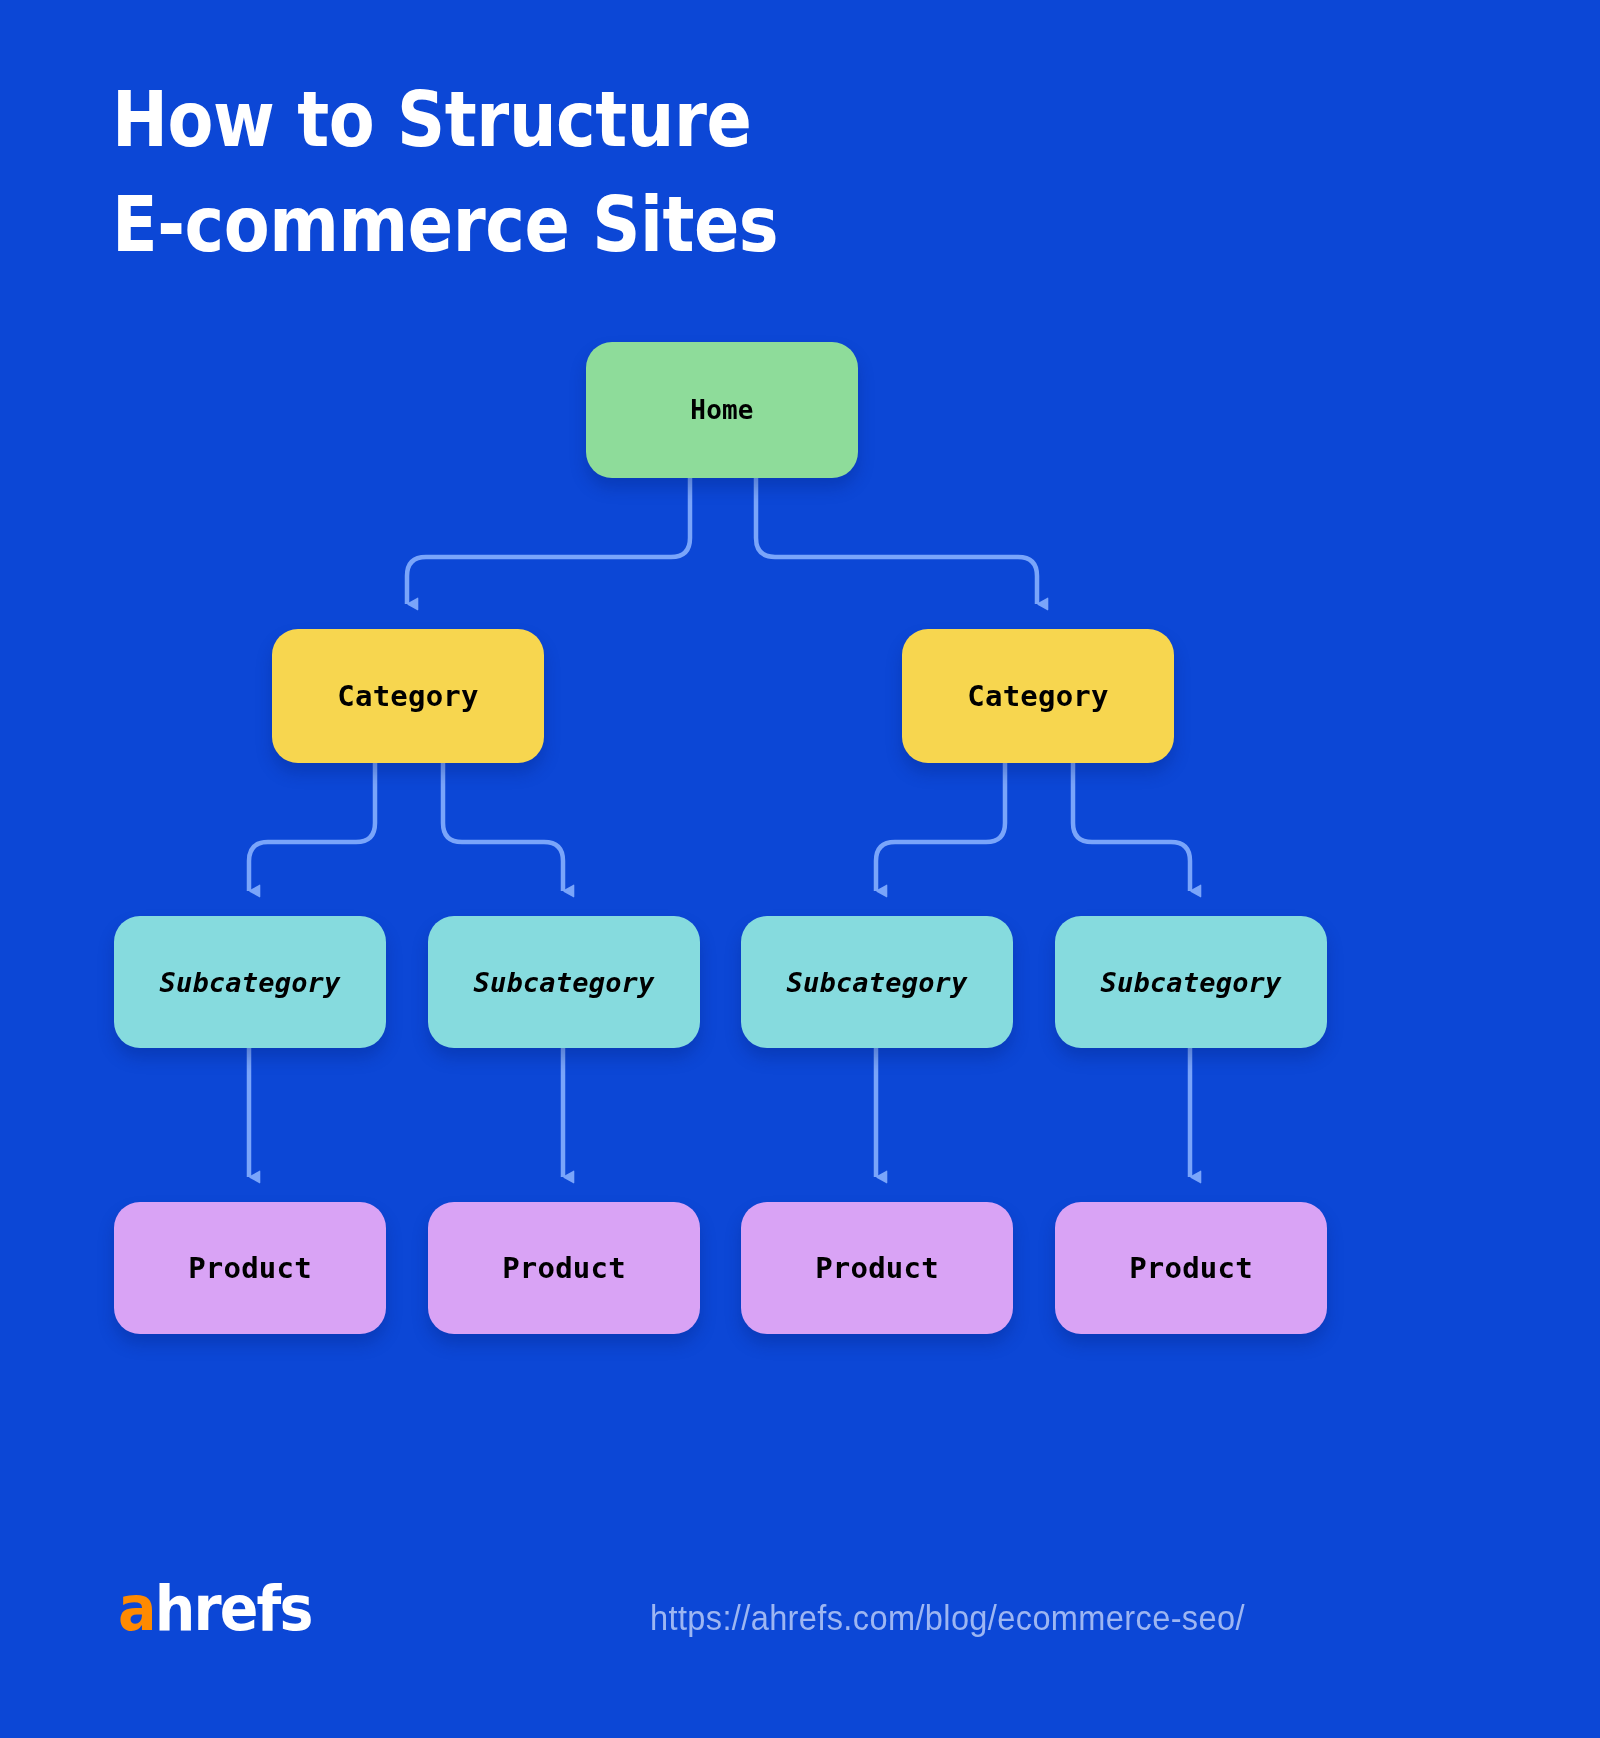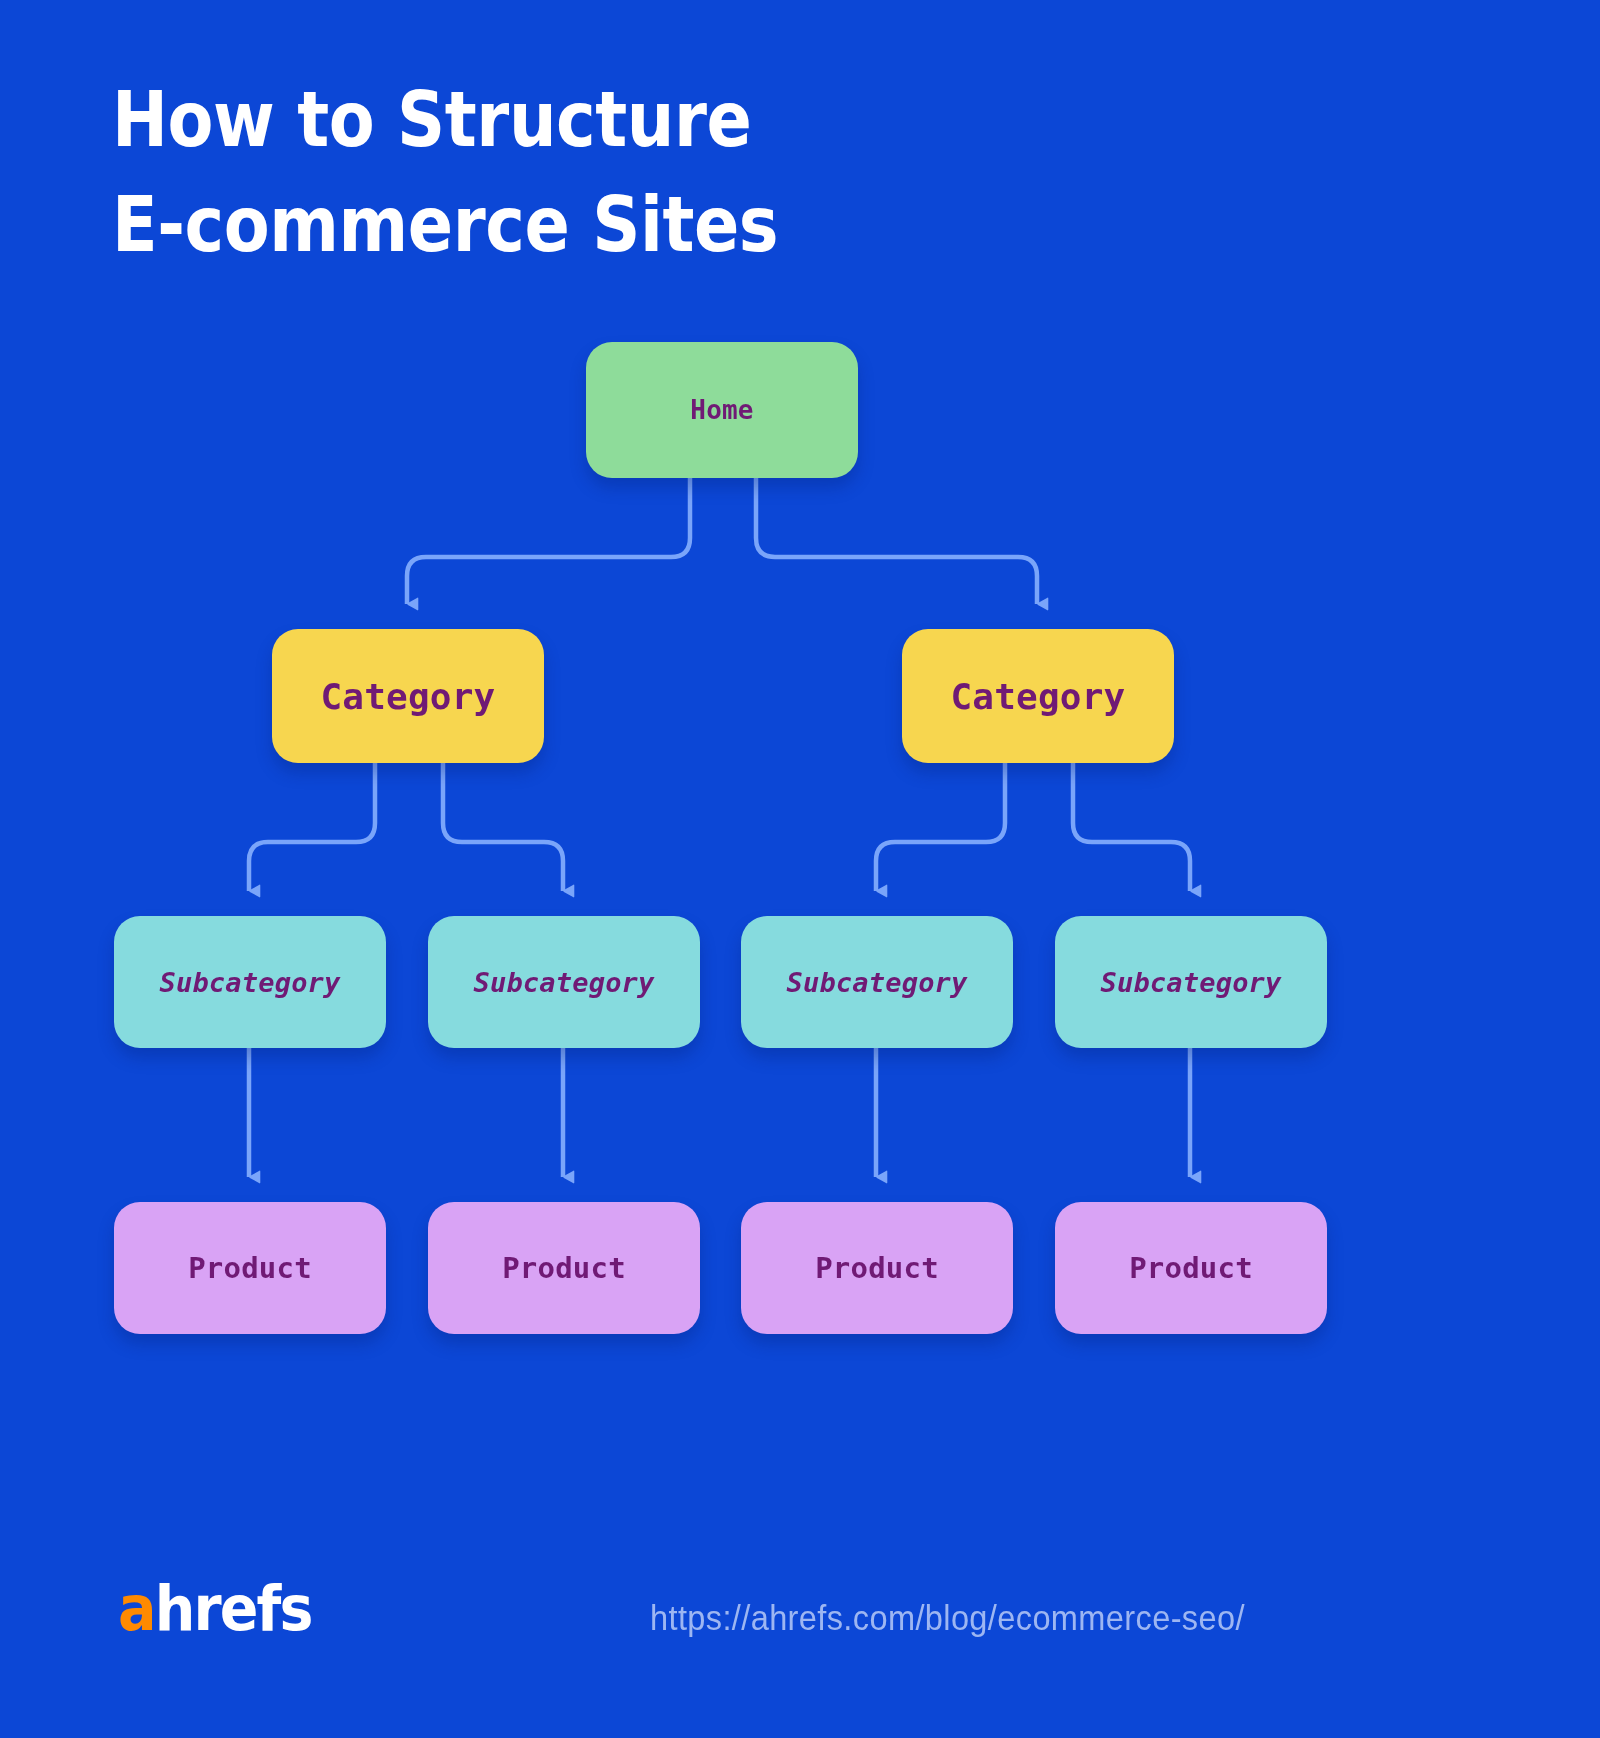--- a/index.html
+++ b/index.html
@@ -52,39 +52,39 @@
   }
 
   
   .node {
     position: absolute;
     border-radius: 26px;
     box-sizing: border-box;
     display: flex;
     align-items: center;
     justify-content: center;
-    color: #701a75;
+    color: #000000;
     font-family: "DejaVu Sans Mono", monospace;
     font-weight: bold;
     box-shadow: 0 10px 16px rgba(2, 30, 110, 0.28);
     z-index: 3;
   }
 
   .node-home     { background: #8EDC9A; }
   .node-category { background: #F7D64F; }
   .node-sub      { background: #86DBDE; font-style: italic; }
   .node-product  { background: #D9A3F5; }
 
   .node-label {
     font-size: 26px;
     letter-spacing: 0.2px;
     white-space: nowrap;
   }
   .node-home .node-label     { font-size: 26px; }
-  .node-category .node-label { font-size: 36px; }
+  .node-category .node-label { font-size: 29px; }
   .node-sub .node-label      { font-size: 27px; }
   .node-product .node-label  { font-size: 29px; }
 
   
   .logo {
     position: absolute;
     left: 118px;
     top: 1578px;
     font-family: "DejaVu Sans", sans-serif;
     font-weight: bold;

